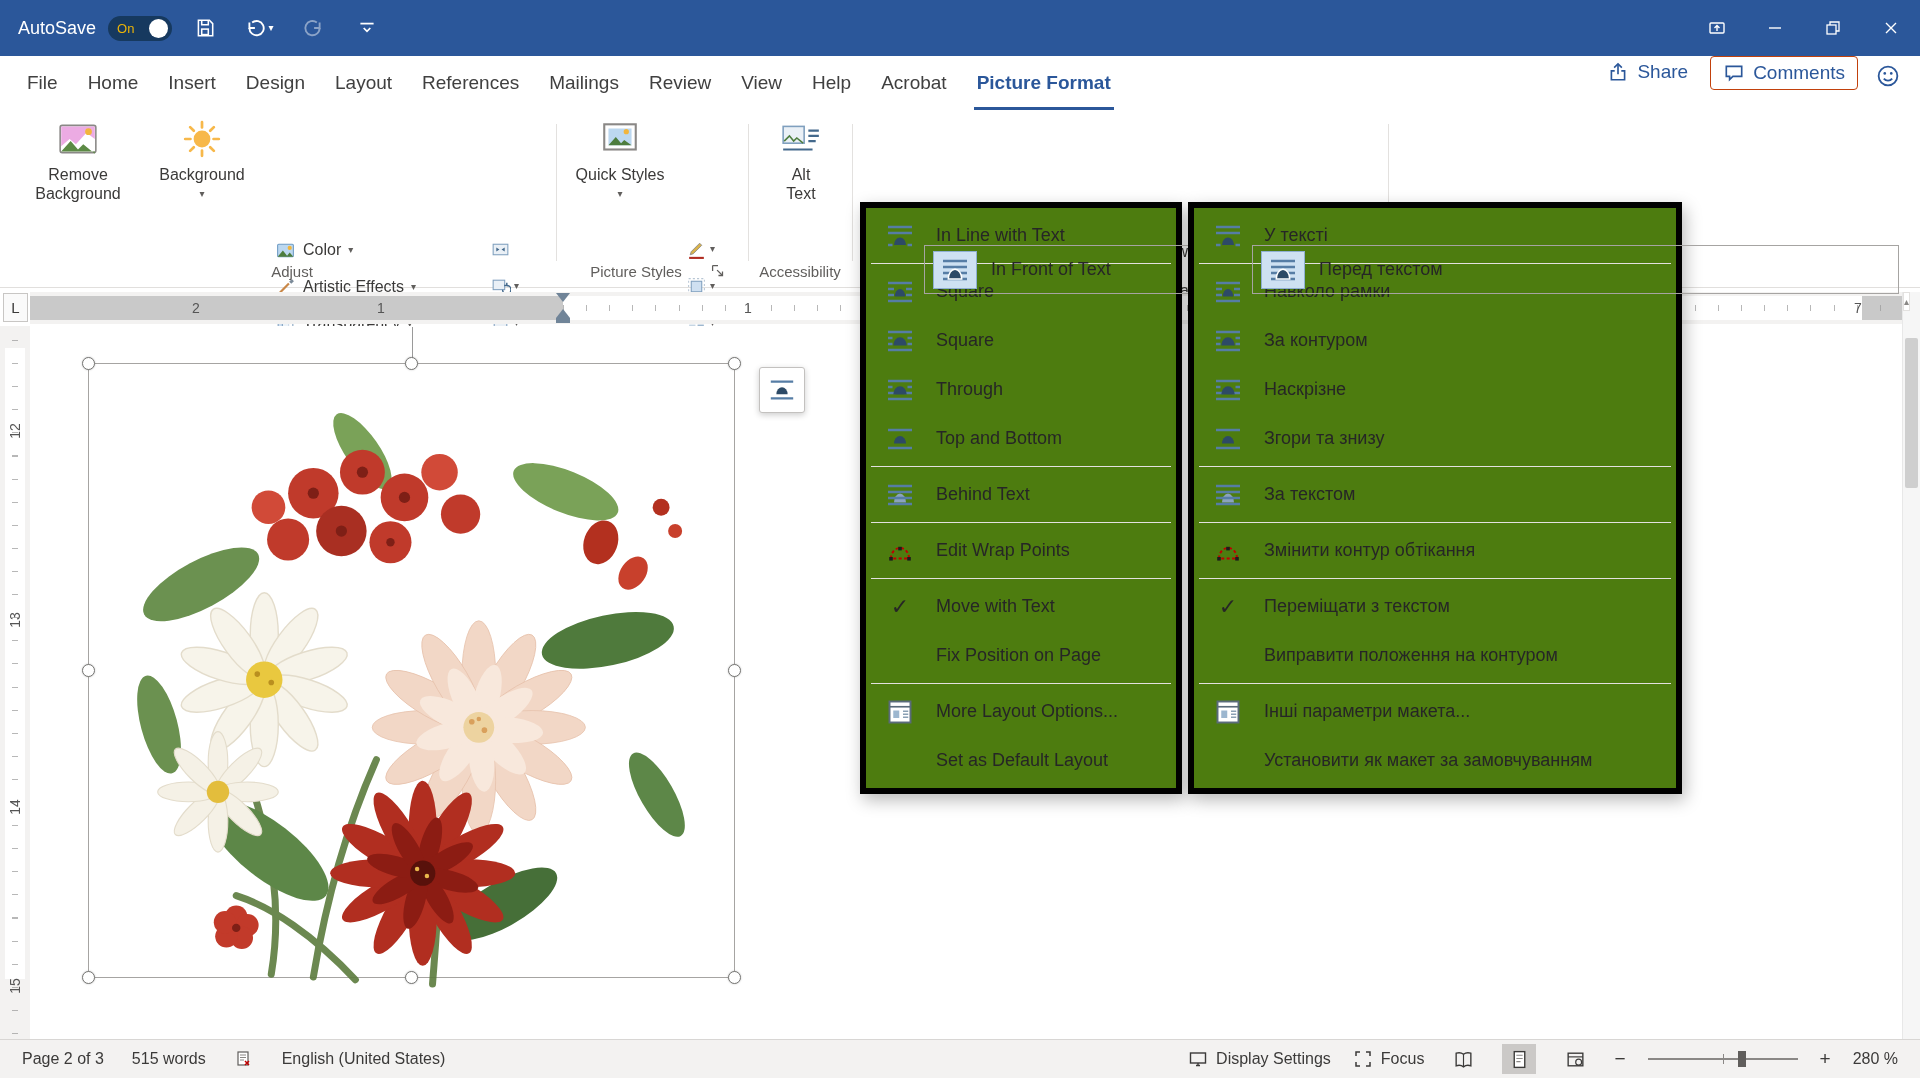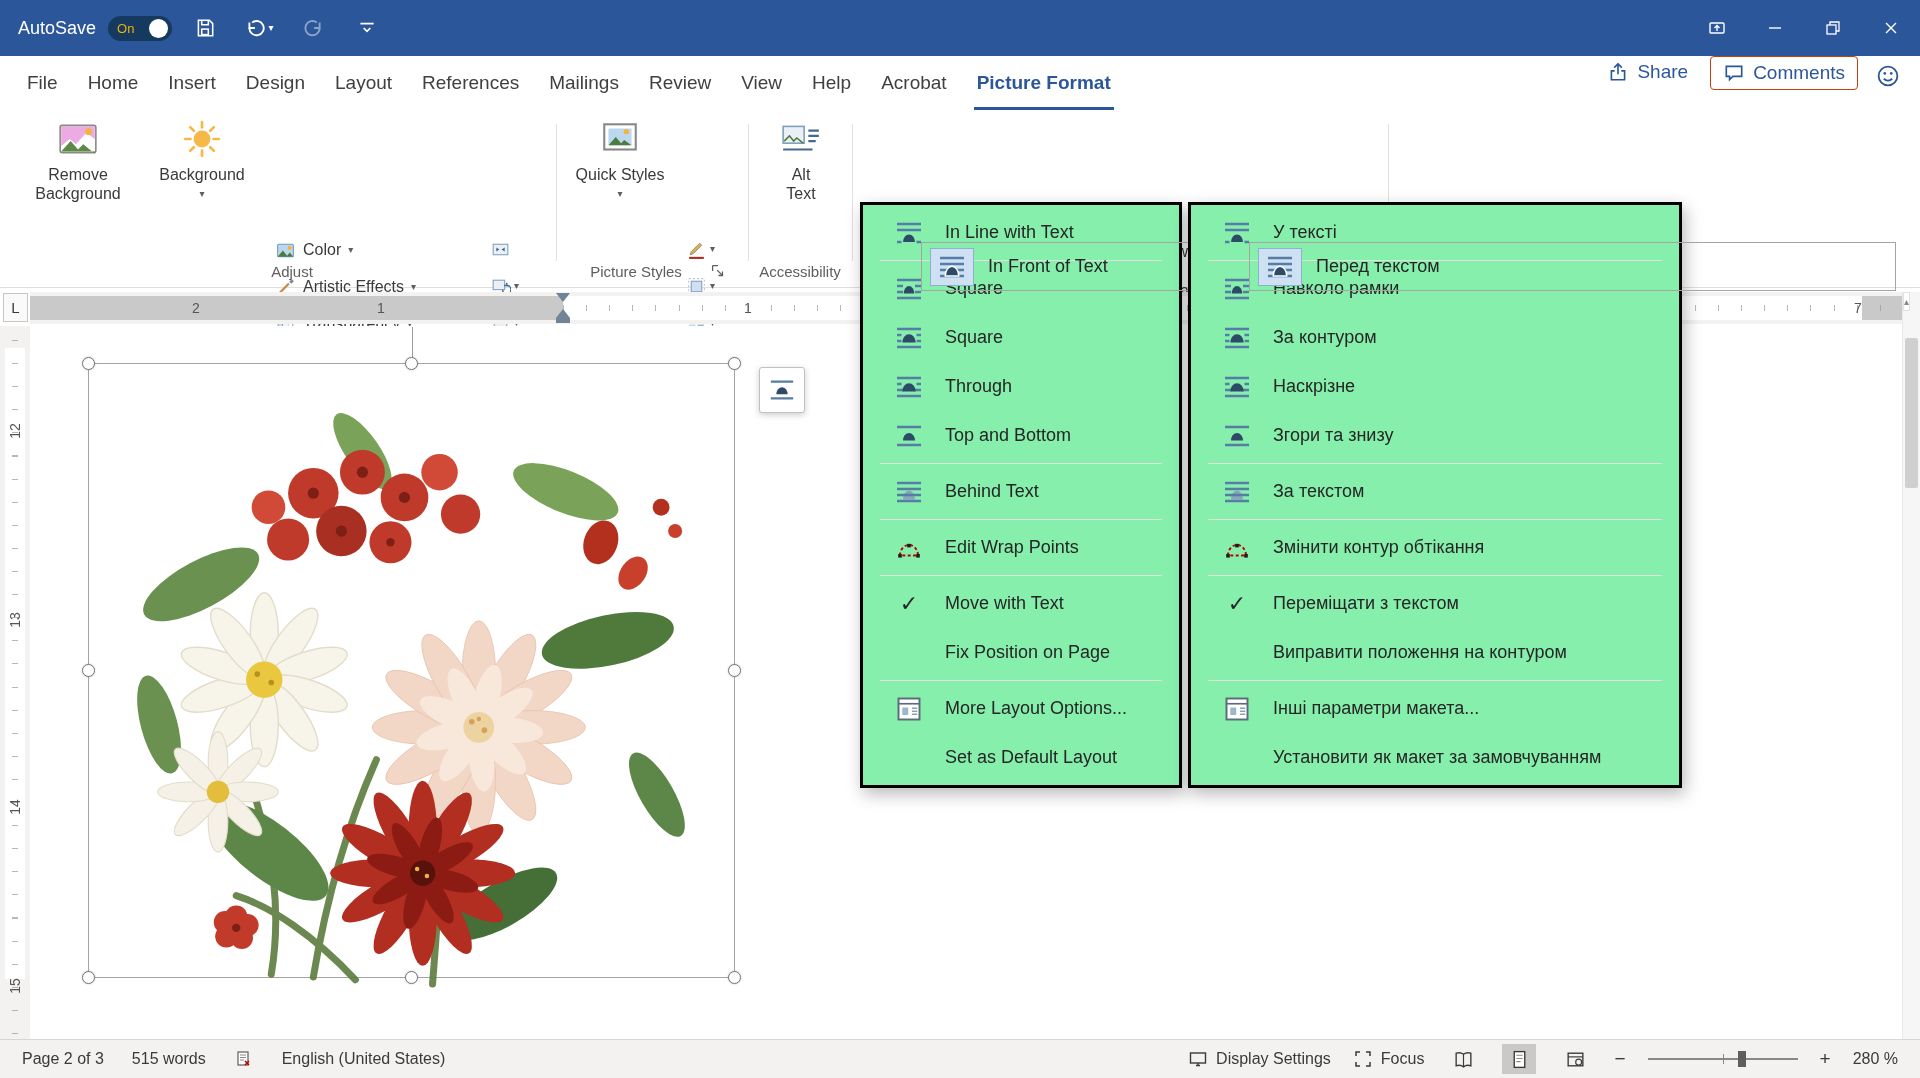--- a/index.html
+++ b/index.html
@@ -93,22 +93,22 @@
              border-radius:3px;box-shadow:0 2px 6px rgba(0,0,0,.2);display:flex;align-items:center;justify-content:center}
   .layoutbtn svg{width:28px;height:28px}
 
   
   .scrollbar{position:absolute;right:0;top:292px;bottom:39px;width:18px;background:#f6f6f6;border-left:1px solid #e8e8e8}
   .sb-btn{height:19px;display:flex;align-items:center;justify-content:center;color:#8a8886;font-size:10px;
           border:1px solid #e3e1df;background:#fff}
   .sb-thumb{position:absolute;left:2px;right:2px;top:46px;height:150px;background:#cfcfcf;border-radius:2px}
 
   
-  .menu{position:absolute;top:202px;z-index:60;background:#86efac;border:3px solid #000000;
-        box-shadow:3px 6px 16px rgba(0,0,0,.28);padding:3px 16px;font-size:18px;color:#262626}
+  .menu{position:absolute;top:202px;z-index:60;background:#4d7c0f;border:6px solid #000000;
+        box-shadow:3px 6px 16px rgba(0,0,0,.28);padding:3px 4px;font-size:18px;color:#262626}
   .menu-en{left:860px;width:322px}
   .menu-uk{left:1188px;width:494px}
   .mi{display:flex;align-items:center;height:49px;padding:0 16px 0 8px;gap:14px}
   .mic{width:44px;height:38px;flex:0 0 44px;display:flex;align-items:center;justify-content:center;
        border:1px solid transparent;font-size:22px;color:#262626}
   .mic svg{width:30px;height:30px}
   .mi.sel .mic{background:#cee1f2;border-color:#8fb0d2}
   .mlbl{white-space:nowrap}
   .msep{height:1px;background:#e3e1df;margin:3px 1px}
 

